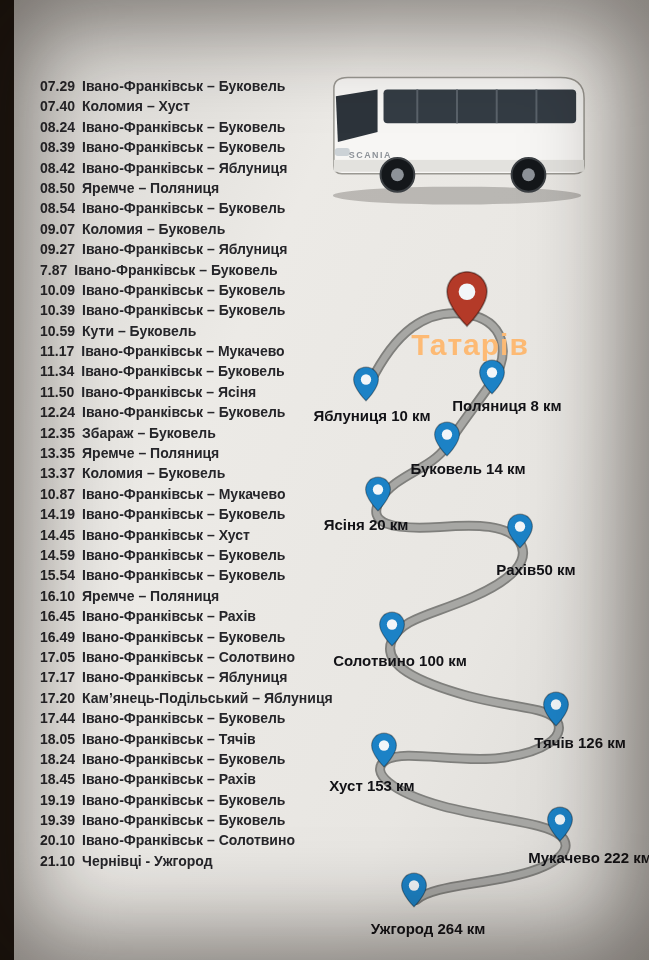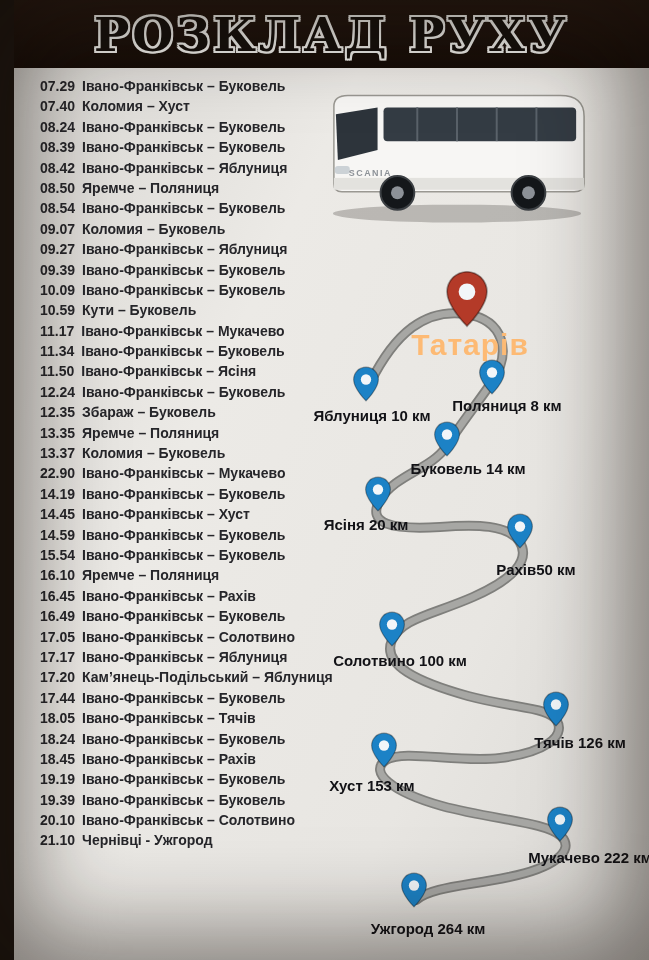--- a/index.html
+++ b/index.html
@@ -42,31 +42,28 @@
   .sched-row .t{margin-right:7px;}
   .map-layer{position:absolute;left:0;top:0;width:649px;height:960px;pointer-events:none;}
   .road-svg{position:absolute;left:0;top:0;}
   .pin{position:absolute;width:0;height:0;}
   .pin svg{position:absolute;left:0;top:0;transform:translate(-50%,-100%);}
   .pin-label{
     position:absolute;left:0;top:0;white-space:nowrap;
     font-size:15px;font-weight:bold;color:#121216;
   }
   .pin-label.origin{font-size:30px;letter-spacing:1px;color:#fdba74;}
-  .bus{position:absolute;left:318px;top:86px;}
+  .bus{position:absolute;left:318px;top:68px;}
 </style>
 </head>
 <body>
 
 <div class="photo">
   <div class="paper"></div>
 
-  <div class="title-band">
-    <div class="title">РОЗКЛАД РУХУ</div>
-  </div>
 
   <div class="bus">
     <svg width="278" height="148" viewBox="0 0 280 148">
       <ellipse cx="140" cy="128" rx="125" ry="9" fill="rgba(40,35,30,.25)"></ellipse>
       <path d="M16 20 Q16 9 30 9 L244 9 Q268 9 268 30 L268 98 Q268 106 258 106 L24 106 Q16 106 16 98 Z" fill="#f7f6f4" stroke="#9a9892" stroke-width="1.5"></path>
       <path d="M18 28 L60 21 L60 64 L20 74 Z" fill="#2d343b"></path>
       <rect x="66" y="21" width="194" height="34" rx="4" fill="#343c44"></rect>
       <line x1="100" y1="21" x2="100" y2="55" stroke="#5a626a" stroke-width="2"></line>
       <line x1="140" y1="21" x2="140" y2="55" stroke="#5a626a" stroke-width="2"></line>
       <line x1="180" y1="21" x2="180" y2="55" stroke="#5a626a" stroke-width="2"></line>
@@ -84,31 +81,32 @@
   <div class="schedule">
       <div class="sched-row"><span class="t">07.29</span><span class="r">Івано-Франківськ – Буковель</span></div>
       <div class="sched-row"><span class="t">07.40</span><span class="r">Коломия – Хуст</span></div>
       <div class="sched-row"><span class="t">08.24</span><span class="r">Івано-Франківськ – Буковель</span></div>
       <div class="sched-row"><span class="t">08.39</span><span class="r">Івано-Франківськ – Буковель</span></div>
       <div class="sched-row"><span class="t">08.42</span><span class="r">Івано-Франківськ – Яблуниця</span></div>
       <div class="sched-row"><span class="t">08.50</span><span class="r">Яремче – Поляниця</span></div>
       <div class="sched-row"><span class="t">08.54</span><span class="r">Івано-Франківськ – Буковель</span></div>
       <div class="sched-row"><span class="t">09.07</span><span class="r">Коломия – Буковель</span></div>
       <div class="sched-row"><span class="t">09.27</span><span class="r">Івано-Франківськ – Яблуниця</span></div>
-      <div class="sched-row"><span class="t">09.39</span><span class="r">Івано-Франківськ – Буковель</span></div>
+      <div class="sched-row"><span class="t">7.87</span><span class="r">Івано-Франківськ – Буковель</span></div>
       <div class="sched-row"><span class="t">10.09</span><span class="r">Івано-Франківськ – Буковель</span></div>
+      <div class="sched-row"><span class="t">10.39</span><span class="r">Івано-Франківськ – Буковель</span></div>
       <div class="sched-row"><span class="t">10.59</span><span class="r">Кути – Буковель</span></div>
       <div class="sched-row"><span class="t">11.17</span><span class="r">Івано-Франківськ – Мукачево</span></div>
       <div class="sched-row"><span class="t">11.34</span><span class="r">Івано-Франківськ – Буковель</span></div>
       <div class="sched-row"><span class="t">11.50</span><span class="r">Івано-Франківськ – Ясіня</span></div>
       <div class="sched-row"><span class="t">12.24</span><span class="r">Івано-Франківськ – Буковель</span></div>
       <div class="sched-row"><span class="t">12.35</span><span class="r">Збараж – Буковель</span></div>
       <div class="sched-row"><span class="t">13.35</span><span class="r">Яремче – Поляниця</span></div>
       <div class="sched-row"><span class="t">13.37</span><span class="r">Коломия – Буковель</span></div>
-      <div class="sched-row"><span class="t">22.90</span><span class="r">Івано-Франківськ – Мукачево</span></div>
+      <div class="sched-row"><span class="t">10.87</span><span class="r">Івано-Франківськ – Мукачево</span></div>
       <div class="sched-row"><span class="t">14.19</span><span class="r">Івано-Франківськ – Буковель</span></div>
       <div class="sched-row"><span class="t">14.45</span><span class="r">Івано-Франківськ – Хуст</span></div>
       <div class="sched-row"><span class="t">14.59</span><span class="r">Івано-Франківськ – Буковель</span></div>
       <div class="sched-row"><span class="t">15.54</span><span class="r">Івано-Франківськ – Буковель</span></div>
       <div class="sched-row"><span class="t">16.10</span><span class="r">Яремче – Поляниця</span></div>
       <div class="sched-row"><span class="t">16.45</span><span class="r">Івано-Франківськ – Рахів</span></div>
       <div class="sched-row"><span class="t">16.49</span><span class="r">Івано-Франківськ – Буковель</span></div>
       <div class="sched-row"><span class="t">17.05</span><span class="r">Івано-Франківськ – Солотвино</span></div>
       <div class="sched-row"><span class="t">17.17</span><span class="r">Івано-Франківськ – Яблуниця</span></div>
       <div class="sched-row"><span class="t">17.20</span><span class="r">Кам’янець-Подільський – Яблуниця</span></div>

